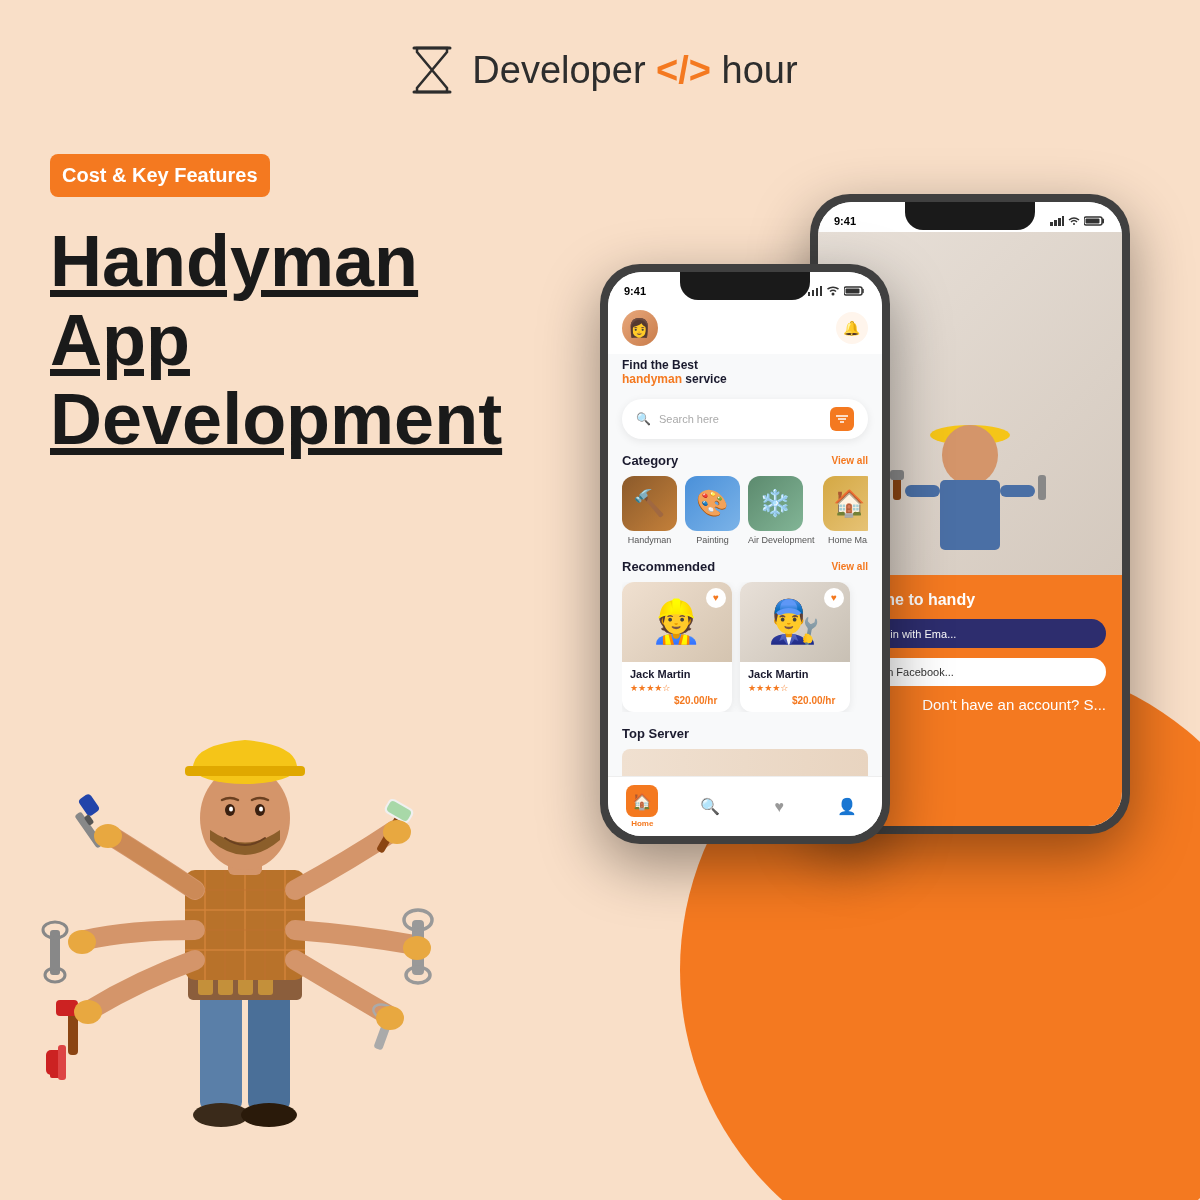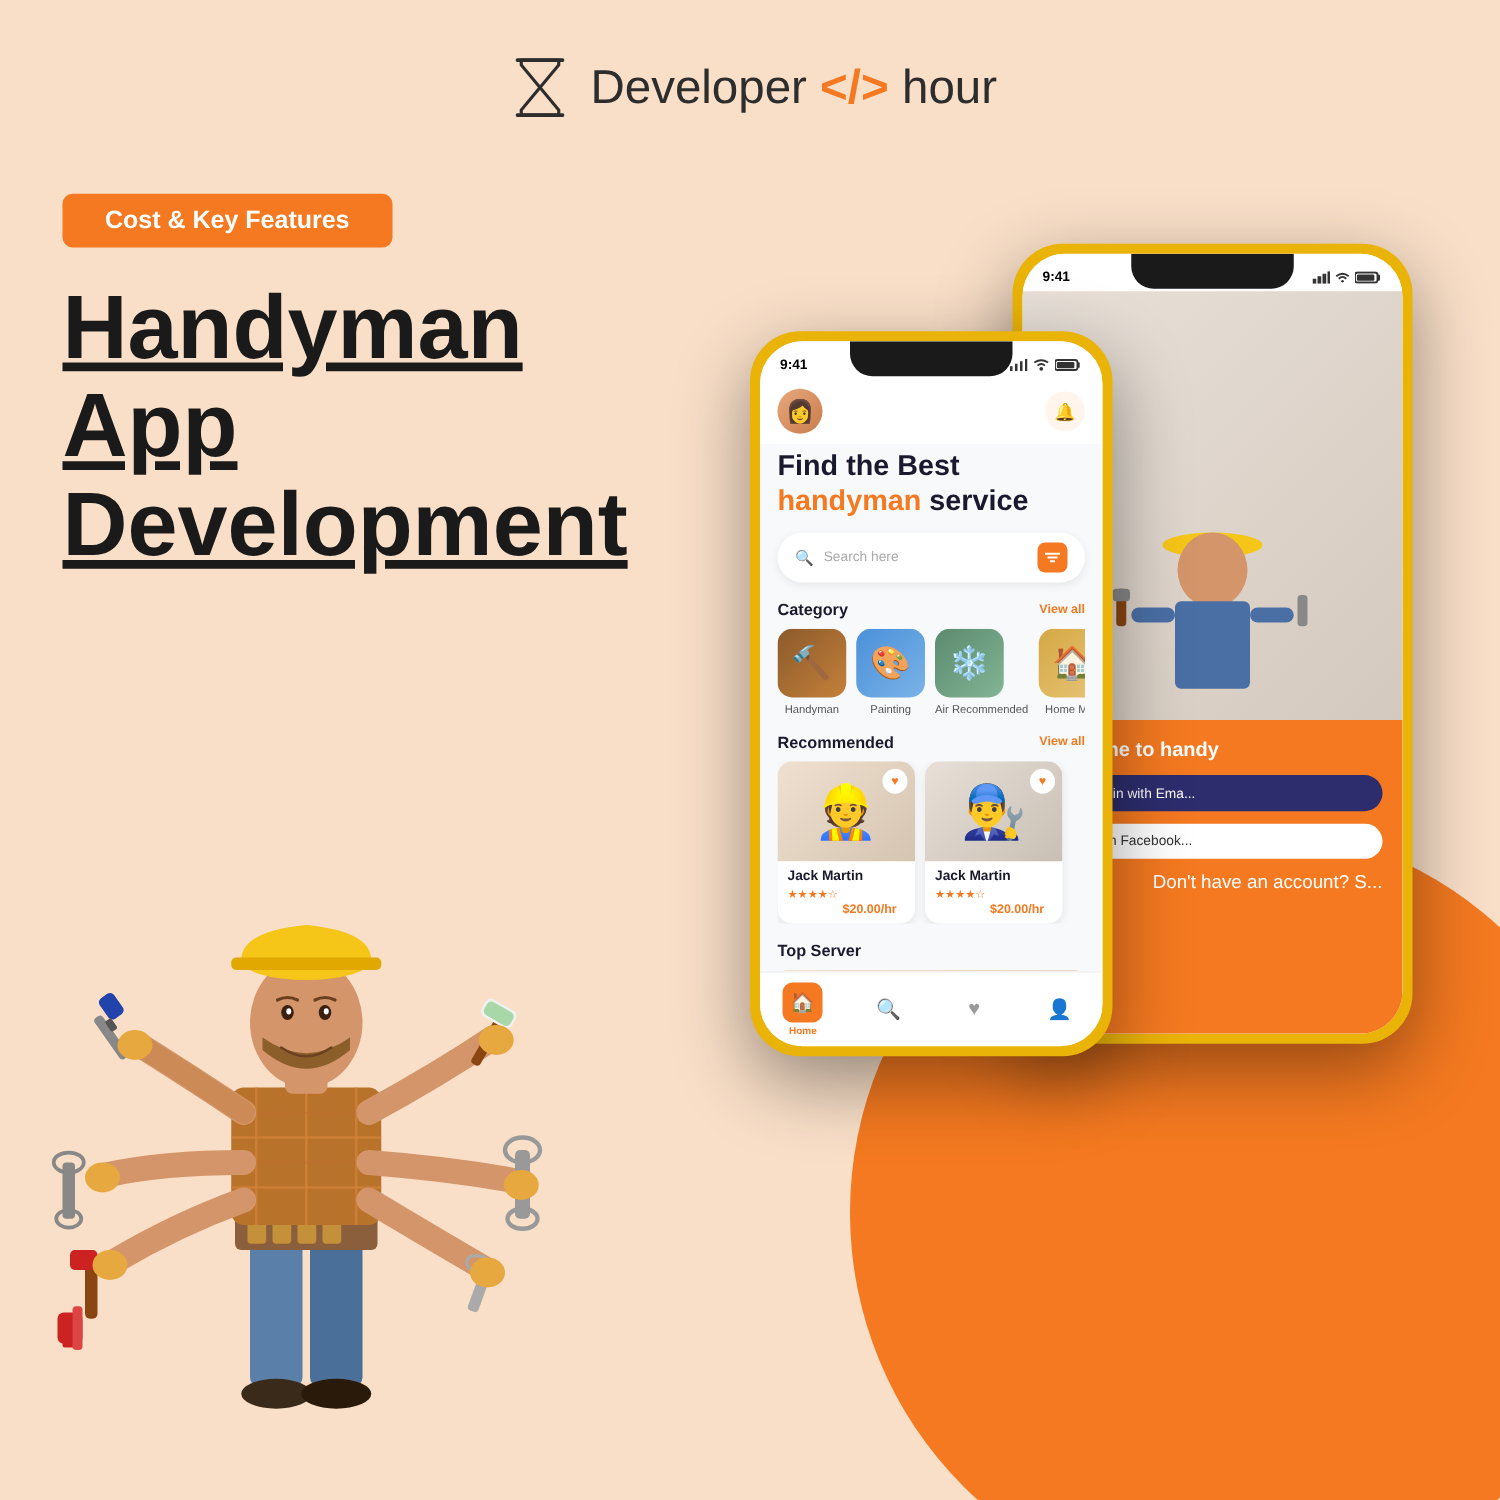--- a/index.html
+++ b/index.html
@@ -63,21 +63,21 @@
       flex: 1;
       padding-top: 10px;
     }
 
     .badge {
       display: inline-block;
       background: #f47920;
       color: white;
       font-size: 20px;
       font-weight: 700;
-      padding: 10px 34px;
+      padding: 10px 12px;
       border-radius: 8px;
       margin-bottom: 25px;
     }
 
     .main-title {
       font-size: 72px;
       font-weight: 900;
       color: #1a1a1a;
       line-height: 1.1;
       margin-bottom: 30px;
@@ -107,21 +107,21 @@
       left: 50px;
       top: 120px;
       width: 290px;
       height: 580px;
       z-index: 5;
     }
 
     .phone-frame {
       width: 100%;
       height: 100%;
-      background: #eab308;
+      background: #404040;
       border-radius: 40px;
       padding: 8px;
       box-shadow: 0 20px 60px rgba(0,0,0,0.4);
     }
 
     .phone-screen {
       width: 100%;
       height: 100%;
       background: white;
       border-radius: 34px;
@@ -257,21 +257,21 @@
     }
 
     .home-content {
       flex: 1;
       overflow: hidden;
       background: #f8f9fa;
       padding: 0 14px;
     }
 
     .find-text {
-      font-size: 23px;
+      font-size: 12px;
       font-weight: 800;
       color: #1a1a2e;
       line-height: 1.2;
       margin-bottom: 12px;
       margin-top: 4px;
     }
 
     .find-text .orange-word {
       color: #f47920;
     }
@@ -673,21 +673,21 @@
                 <div class="category-item">
                   <div class="category-img cat-img-2">
                     <div class="cat-worker">🎨</div>
                   </div>
                   <div class="category-label">Painting</div>
                 </div>
                 <div class="category-item">
                   <div class="category-img cat-img-3">
                     <div class="cat-worker">❄️</div>
                   </div>
-                  <div class="category-label">Air Recommended</div>
+                  <div class="category-label">Air Development</div>
                 </div>
                 <div class="category-item">
                   <div class="category-img cat-img-4">
                     <div class="cat-worker">🏠</div>
                   </div>
                   <div class="category-label">Home Ma..</div>
                 </div>
               </div>
 
               <div class="section-header">

